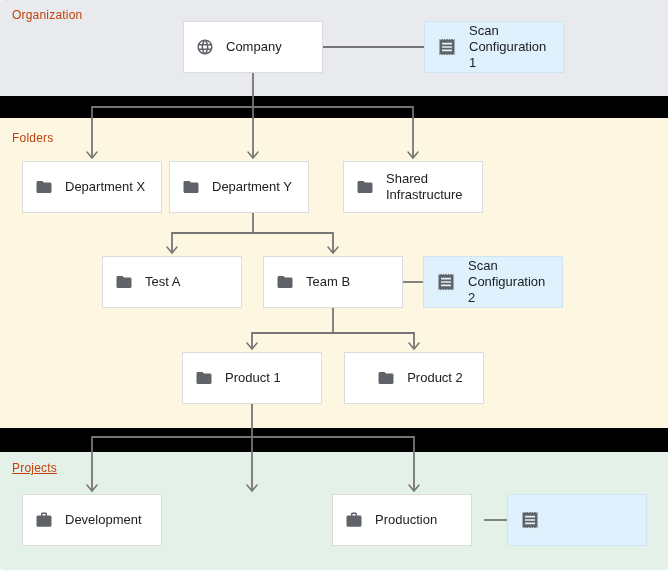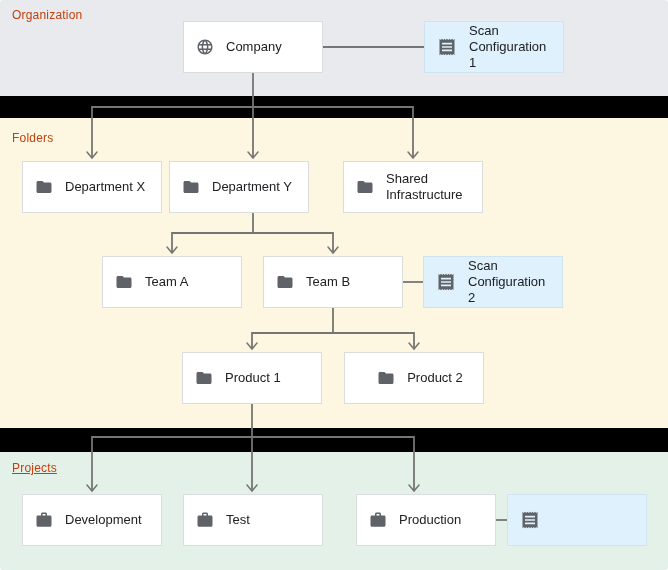--- a/index.html
+++ b/index.html
@@ -36,21 +36,21 @@
   .n-deptx{left:22px;top:161px;}
   .n-depty{left:169px;top:161px;}
   .n-shared{left:343px;top:161px;}
   .n-teama{left:102px;top:256px;}
   .n-teamb{left:263px;top:256px;}
   .n-sc2{left:423px;top:256px;}
   .n-p1{left:182px;top:352px;}
   .n-p2{left:344px;top:352px;justify-content:center;}
   .n-dev{left:22px;top:494px;}
   .n-test{left:183px;top:494px;}
-  .n-prod{left:356px;top:494px;align-items:center;}
+  .n-prod{left:332px;top:494px;align-items:center;}
   .n-sc3{left:507px;top:494px;}
 </style>
 </head>
 <body>
 
 <div id="stage">
 
   <div class="section sec-org"></div>
   <div class="divider bar1"></div>
   <div class="section sec-folders"></div>
@@ -146,21 +146,21 @@
     </span>
     <span class="nlabel">Shared Infrastructure</span>
   </div>
 
   <div class="node n-teama">
     <span class="nicon">
       <svg width="18" height="18" viewBox="0 0 24 24" fill="#5f6368">
           <path d="M10 4H4c-1.1 0-1.99.9-1.99 2L2 18c0 1.1.9 2 2 2h16c1.1 0 2-.9 2-2V8c0-1.1-.9-2-2-2h-8l-2-2z"></path>
         </svg>
     </span>
-    <span class="nlabel">Team A</span>
+    <span class="nlabel">Test A</span>
   </div>
 
   <div class="node n-teamb">
     <span class="nicon">
       <svg width="18" height="18" viewBox="0 0 24 24" fill="#5f6368">
           <path d="M10 4H4c-1.1 0-1.99.9-1.99 2L2 18c0 1.1.9 2 2 2h16c1.1 0 2-.9 2-2V8c0-1.1-.9-2-2-2h-8l-2-2z"></path>
         </svg>
     </span>
     <span class="nlabel">Team B</span>
   </div>
@@ -194,28 +194,20 @@
 
   <div class="node n-dev">
     <span class="nicon">
       <svg width="18" height="18" viewBox="0 0 24 24" fill="#5f6368">
           <path d="M20 6h-4V4c0-1.1-.9-2-2-2h-4c-1.1 0-2 .9-2 2v2H4c-1.1 0-2 .9-2 2v11c0 1.1.9 2 2 2h16c1.1 0 2-.9 2-2V8c0-1.1-.9-2-2-2zm-6 0h-4V4h4v2z"></path>
         </svg>
     </span>
     <span class="nlabel">Development</span>
   </div>
 
-  <div class="node n-test">
-    <span class="nicon">
-      <svg width="18" height="18" viewBox="0 0 24 24" fill="#5f6368">
-          <path d="M20 6h-4V4c0-1.1-.9-2-2-2h-4c-1.1 0-2 .9-2 2v2H4c-1.1 0-2 .9-2 2v11c0 1.1.9 2 2 2h16c1.1 0 2-.9 2-2V8c0-1.1-.9-2-2-2zm-6 0h-4V4h4v2z"></path>
-        </svg>
-    </span>
-    <span class="nlabel">Test</span>
-  </div>
 
   <div class="node n-prod">
     <span class="nicon">
       <svg width="18" height="18" viewBox="0 0 24 24" fill="#5f6368">
           <path d="M20 6h-4V4c0-1.1-.9-2-2-2h-4c-1.1 0-2 .9-2 2v2H4c-1.1 0-2 .9-2 2v11c0 1.1.9 2 2 2h16c1.1 0 2-.9 2-2V8c0-1.1-.9-2-2-2zm-6 0h-4V4h4v2z"></path>
         </svg>
     </span>
     <span class="nlabel">Production</span>
   </div>
 

